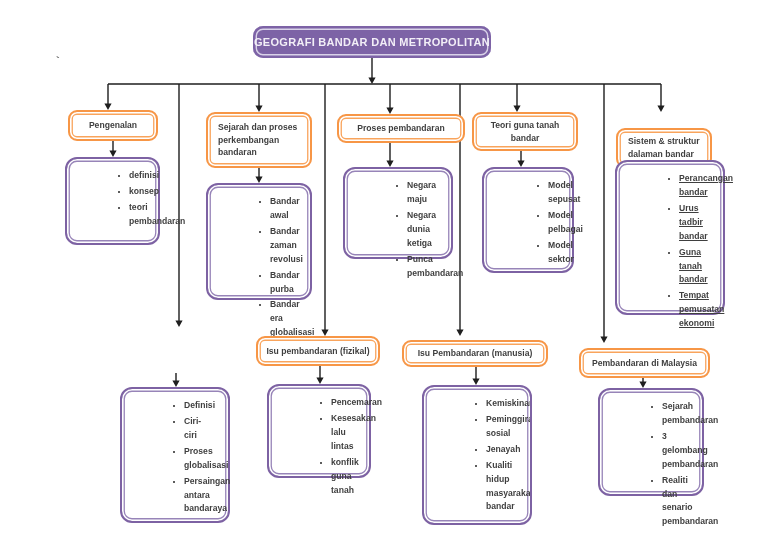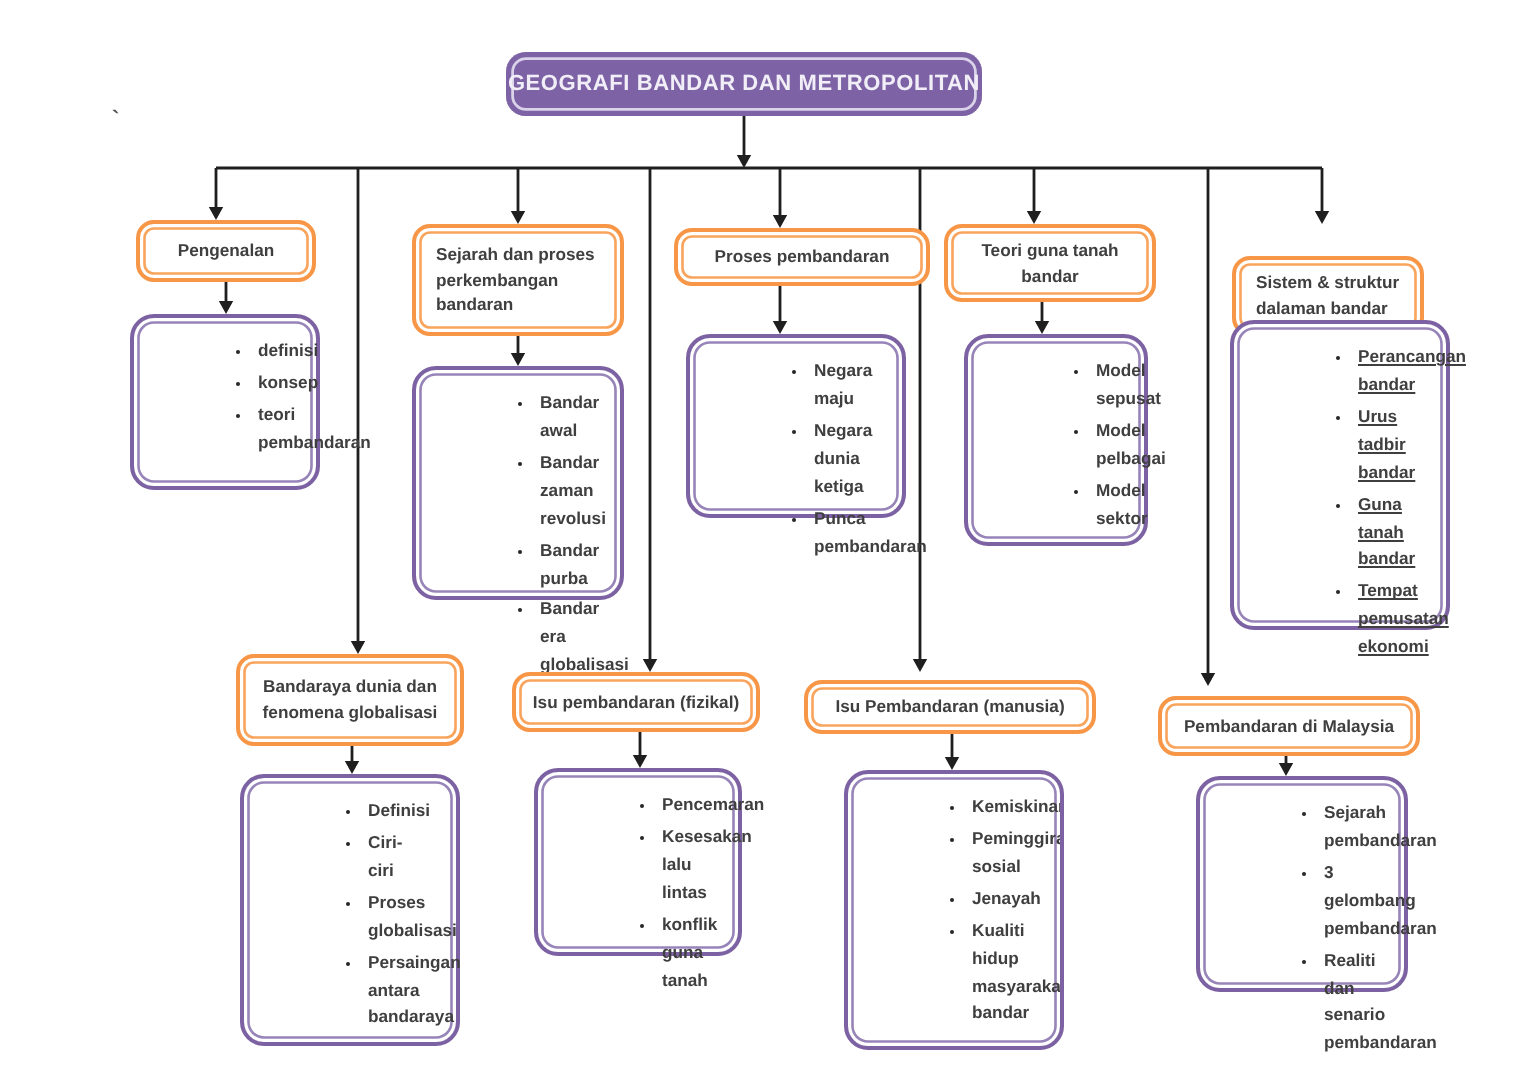--- a/index.html
+++ b/index.html
@@ -158,23 +158,20 @@
   </div>
   <div id="n5-list" class="pbox">
     <ul>
       <li>Perancangan bandar</li>
       <li>Urus tadbir bandar</li>
       <li>Guna tanah bandar</li>
       <li>Tempat pemusatan ekonomi</li>
     </ul>
   </div>
 
-  <div id="n6-label" class="obox label">
-    <span>Bandaraya dunia dan fenomena globalisasi</span>
-  </div>
   <div id="n6-list" class="pbox">
     <ul>
       <li>Definisi</li>
       <li>Ciri-ciri</li>
       <li>Proses globalisasi</li>
       <li>Persaingan antara bandaraya</li>
     </ul>
   </div>
 
   <div id="n7-label" class="obox label nowrap">

